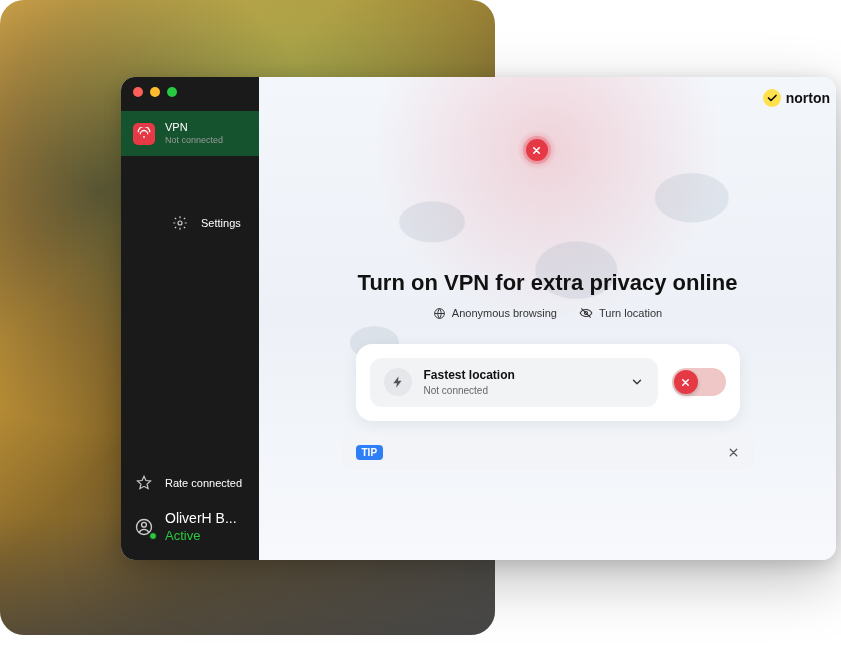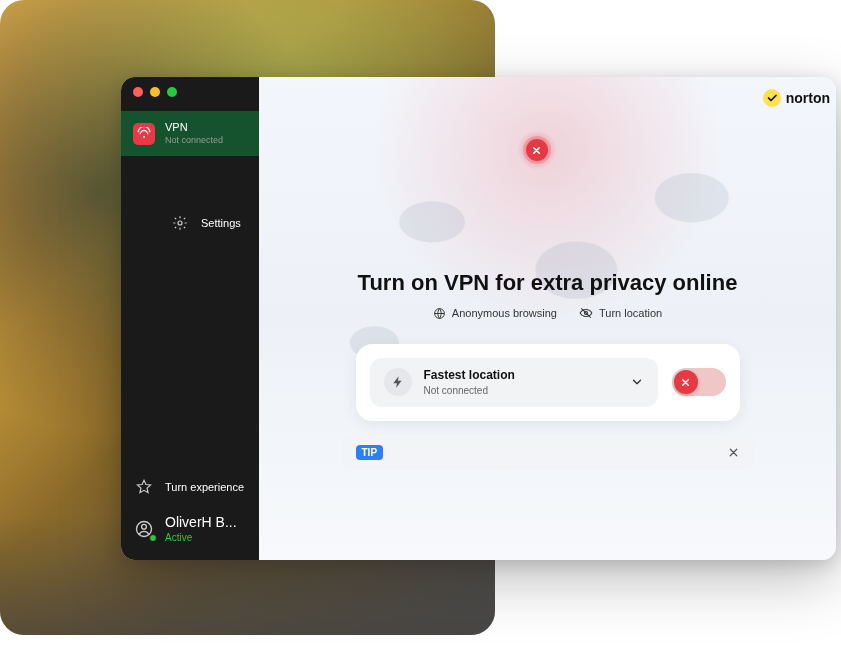--- a/index.html
+++ b/index.html
@@ -65,21 +65,21 @@
 }
 .nav-icon.vpn-icon { background: #e63946; border-radius: 5px; }
 .nav-label { display: flex; flex-direction: column; line-height: 1.25; }
 .nav-title { font-size: 11px; color: #fff; }
 .nav-sub { font-size: 9px; color: #9a9a9a; }
 
 .nav-settings { margin-top: 46px; padding-left: 48px; }
 
 .sidebar-bottom { margin-top: auto; padding-bottom: 8px; }
 .sidebar-bottom .nav-item { padding: 8px 12px; }
-.user-status { font-size: 10px; color: #28c840; }
+.user-status { font-size: 13px; color: #28c840; }
 .user-name { font-size: 14px; color: #fff; max-width: 80px; overflow: hidden; text-overflow: ellipsis; white-space: nowrap; }
 .user-avatar-wrap { position: relative; }
 .user-dot { position: absolute; right: -2px; bottom: -2px; width: 8px; height: 8px; border-radius: 50%; background: #28c840; border: 1.5px solid #1a1a1a; }
 
 .main {
   flex: 1;
   position: relative;
   background:
     radial-gradient(circle at 50% 15%, rgba(230,57,70,0.18), transparent 35%),
     linear-gradient(180deg, #f3f6fb 0%, #edf1f7 50%, #f7f9fc 100%);
@@ -235,21 +235,21 @@
       </div>
     </nav>
 
     <div class="sidebar-bottom">
       <div class="nav-item">
         <div class="nav-icon">
           <svg width="16" height="16" viewBox="0 0 24 24" fill="none" stroke="#ccc" stroke-width="1.8">
               <path d="m12 2 2.9 6.3 6.9.7-5.2 4.7 1.5 6.8L12 17l-6.1 3.5 1.5-6.8L2.2 9l6.9-.7z"></path>
             </svg>
         </div>
-        <span class="nav-title">Turn experience</span>
+        <span class="nav-title">Rate connected</span>
       </div>
       <div class="nav-item">
         <div class="nav-icon user-avatar-wrap">
           <svg width="18" height="18" viewBox="0 0 24 24" fill="none" stroke="#ccc" stroke-width="1.8">
               <circle cx="12" cy="12" r="10"></circle>
               <circle cx="12" cy="9" r="3.2"></circle>
               <path d="M5.5 19.5c1.3-3 4-4.3 6.5-4.3s5.2 1.3 6.5 4.3"></path>
             </svg>
           <span class="user-dot"></span>
         </div>

